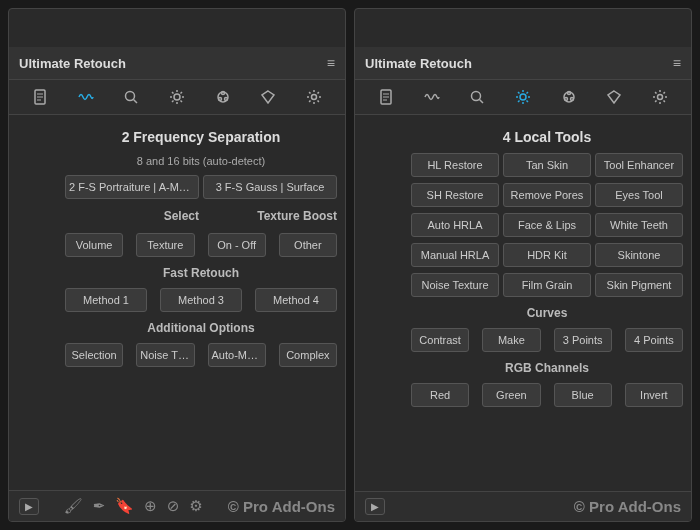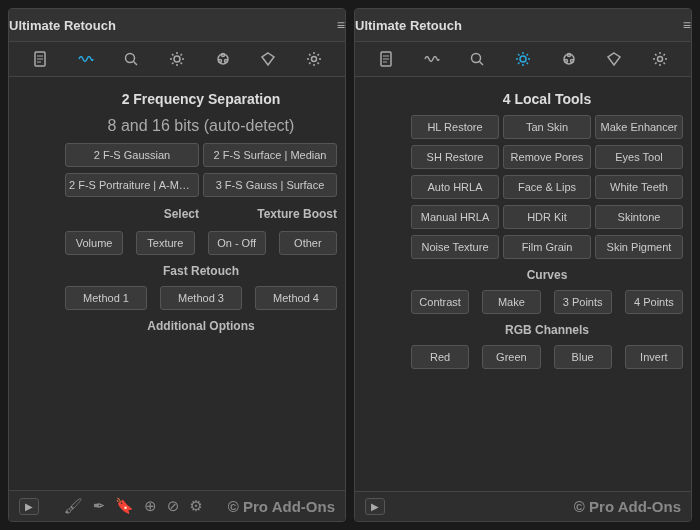--- a/index.html
+++ b/index.html
@@ -22,23 +22,24 @@
       border-radius: 4px;
       display: flex;
       flex-direction: column;
       flex: 1;
       overflow: hidden;
     }
     .panel-header {
       display: flex;
       align-items: center;
       justify-content: space-between;
-      padding: 8px 0;
+      padding: 8px 10px;
       background: #333;
       border-bottom: 1px solid #444;
+      margin-top: 38px;
     }
     .panel-title {
       color: #ddd;
       font-size: 13px;
       font-weight: bold;
     }
     .panel-menu-icon {
       color: #aaa;
       font-size: 14px;
       cursor: pointer;
@@ -116,21 +117,21 @@
       flex: 1;
       text-align: right;
       color: #bbb;
       font-size: 12px;
       font-weight: bold;
       padding: 4px 0;
     }
     .info-text {
       text-align: center;
       color: #aaa;
-      font-size: 16px;
+      font-size: 11px;
       padding: 2px 0;
     }
     .panel-footer {
       display: flex;
       align-items: center;
       justify-content: space-between;
       padding: 6px 10px;
       border-top: 1px solid #444;
       background: #2e2e2e;
     }
@@ -219,44 +220,46 @@
           <circle cx="8" cy="8" r="2.5"></circle>
           <path d="M8 1v2M8 13v2M1 8h2M13 8h2M3.1 3.1l1.4 1.4M11.5 11.5l1.4 1.4M12.9 3.1l-1.4 1.4M4.5 11.5l-1.4 1.4"></path>
         </svg>
     </button>
   </div>
 
   <div class="panel-content">
     <div class="panel-main-title">2 Frequency Separation</div>
     <div class="info-text">8 and 16 bits (auto-detect)</div>
     <div class="btn-row">
-      <button class="tool-btn">2 F-S Gaussian</button>
-      <button class="tool-btn">2 F-S Surface | Median</button>
-    </div>
-    <div class="btn-row">
       <button class="tool-btn">2 F-S Portraiture | A-Mask</button>
       <button class="tool-btn">3 F-S Gauss | Surface</button>
     </div>
     <div class="split-row">
       <span class="split-label">Select</span>
       <span class="split-label">Texture Boost</span>
     </div>
     <div class="btn-row four">
       <button class="tool-btn">Volume</button>
       <button class="tool-btn">Texture</button>
       <button class="tool-btn">On - Off</button>
       <button class="tool-btn">Other</button>
     </div>
     <div class="section-title">Fast Retouch</div>
     <div class="btn-row four">
       <button class="tool-btn">Method 1</button>
       <button class="tool-btn">Method 3</button>
       <button class="tool-btn">Method 4</button>
     </div>
     <div class="section-title">Additional Options</div>
+    <div class="btn-row four">
+      <button class="tool-btn">Selection</button>
+      <button class="tool-btn">Noise TXT</button>
+      <button class="tool-btn">Auto-Merge</button>
+      <button class="tool-btn">Complex</button>
+    </div>
   </div>
 
   <div class="panel-footer">
     <button class="play-btn">▶</button>
     <div class="footer-icons">
       <span class="footer-icon">🖌</span>
       <span class="footer-icon">✒</span>
       <span class="footer-icon">🔖</span>
       <span class="footer-icon">⊕</span>
       <span class="footer-icon">⊘</span>
@@ -324,21 +327,21 @@
           <path d="M8 1v2M8 13v2M1 8h2M13 8h2M3.1 3.1l1.4 1.4M11.5 11.5l1.4 1.4M12.9 3.1l-1.4 1.4M4.5 11.5l-1.4 1.4"></path>
         </svg>
     </button>
   </div>
 
   <div class="panel-content">
     <div class="panel-main-title">4 Local Tools</div>
     <div class="btn-row">
       <button class="tool-btn">HL Restore</button>
       <button class="tool-btn">Tan Skin</button>
-      <button class="tool-btn">Make Enhancer</button>
+      <button class="tool-btn">Tool Enhancer</button>
     </div>
     <div class="btn-row">
       <button class="tool-btn">SH Restore</button>
       <button class="tool-btn">Remove Pores</button>
       <button class="tool-btn">Eyes Tool</button>
     </div>
     <div class="btn-row">
       <button class="tool-btn">Auto HRLA</button>
       <button class="tool-btn">Face &amp; Lips</button>
       <button class="tool-btn">White Teeth</button>

